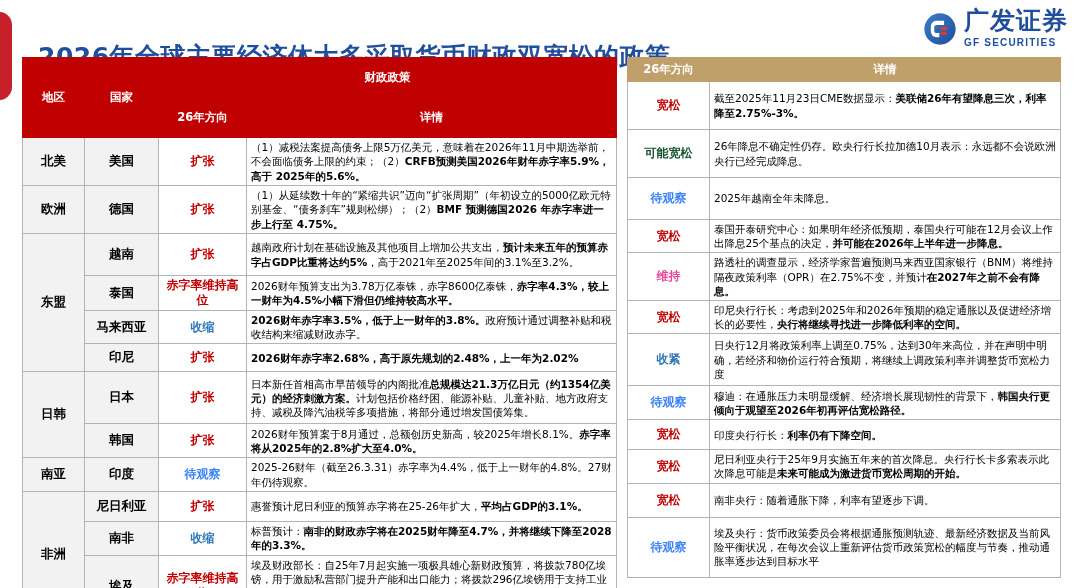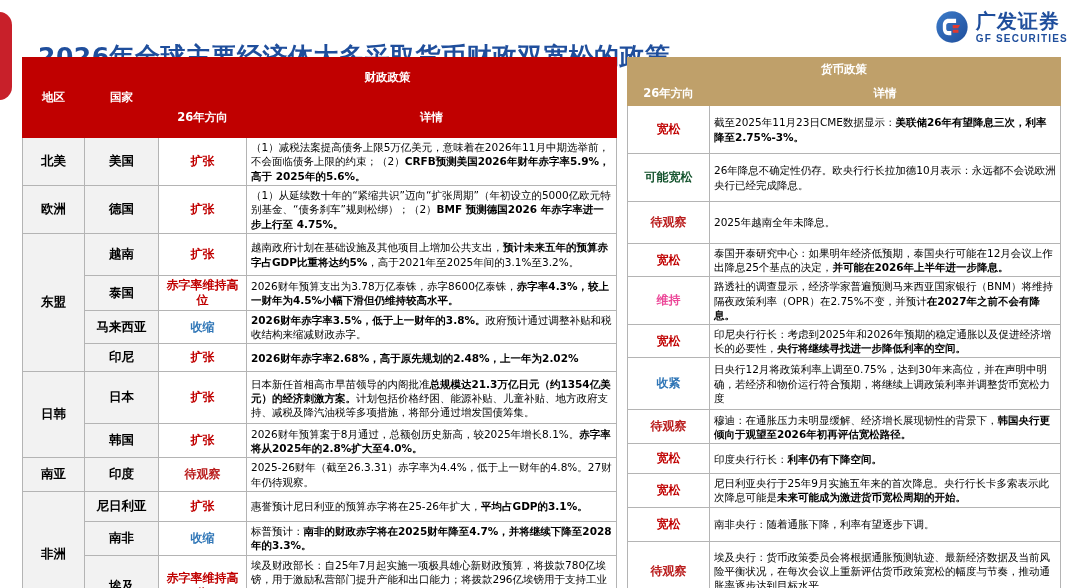--- a/index.html
+++ b/index.html
@@ -27,22 +27,22 @@
     font-family:"DejaVu Sans","Liberation Sans",sans-serif;
     margin-top:32px;
   }
   .logo-wrap{
     position:absolute;right:12px;top:10px;
     display:flex;align-items:center;gap:7px;
   }
   .logo-mark{width:34px;height:34px;flex:0 0 auto;}
   .logo-text{display:flex;flex-direction:column;line-height:1;}
   .logo-cn{
-    font-size:20px;font-weight:bold;color:#1f4e9c;letter-spacing:1px;
-    font-family:Liberation Serif, serif;
+    font-size:25px;font-weight:bold;color:#1f4e9c;letter-spacing:1px;
+    font-family:Liberation Mono, monospace;
   }
   .logo-en{
     font-size:10px;font-weight:bold;color:#1f4e9c;letter-spacing:1.2px;
     margin-top:3px;
   }
 
   
   .tables{
     position:absolute;left:0;top:57px;width:1080px;height:528px;
   }
@@ -84,21 +84,21 @@
     text-align:center;font-size:12px;font-weight:bold;line-height:1.25;
     background:#ffffff;
   }
   .c-detail{
     text-align:left;font-size:10.5px;color:#000;line-height:1.35;
     background:#ffffff;
   }
   .c-detail b{font-weight:bold;}
   .dir-exp{color:#c00000;}
   .dir-con{color:#2e75b6;}
-  .dir-wait{color:#b91c1c;}
+  .dir-wait{color:#3b82f6;}
   .dir-high{color:#c00000;}
   .dir-loose{color:#c00000;}
   .dir-maybe{color:#14532d;}
   .dir-keep{color:#ec4899;}
   .dir-tight{color:#2e75b6;}
 </style>
 </head>
 <body>
 
 <div class="left-deco"></div>
@@ -215,23 +215,20 @@
       </tbody>
   </table>
 
   <table class="tbl-money">
     <colgroup>
       <col style="width:82px">
         <col style="width:351px">
     </colgroup>
     <thead>
       <tr>
-        <th class="th-gold" colspan="2">货币政策</th>
-      </tr>
-      <tr>
         <th class="th-gold">26年方向</th>
         <th class="th-gold">详情</th>
       </tr>
     </thead>
     <tbody id="monetary-body">
         <tr style="height: 48px;">
           <td class="c-dir dir-loose">宽松</td>
           <td class="c-detail">截至2025年11月23日CME数据显示：<b>美联储26年有望降息三次，利率降至2.75%-3%。</b></td>
         </tr>
         <tr style="height: 48px;">

